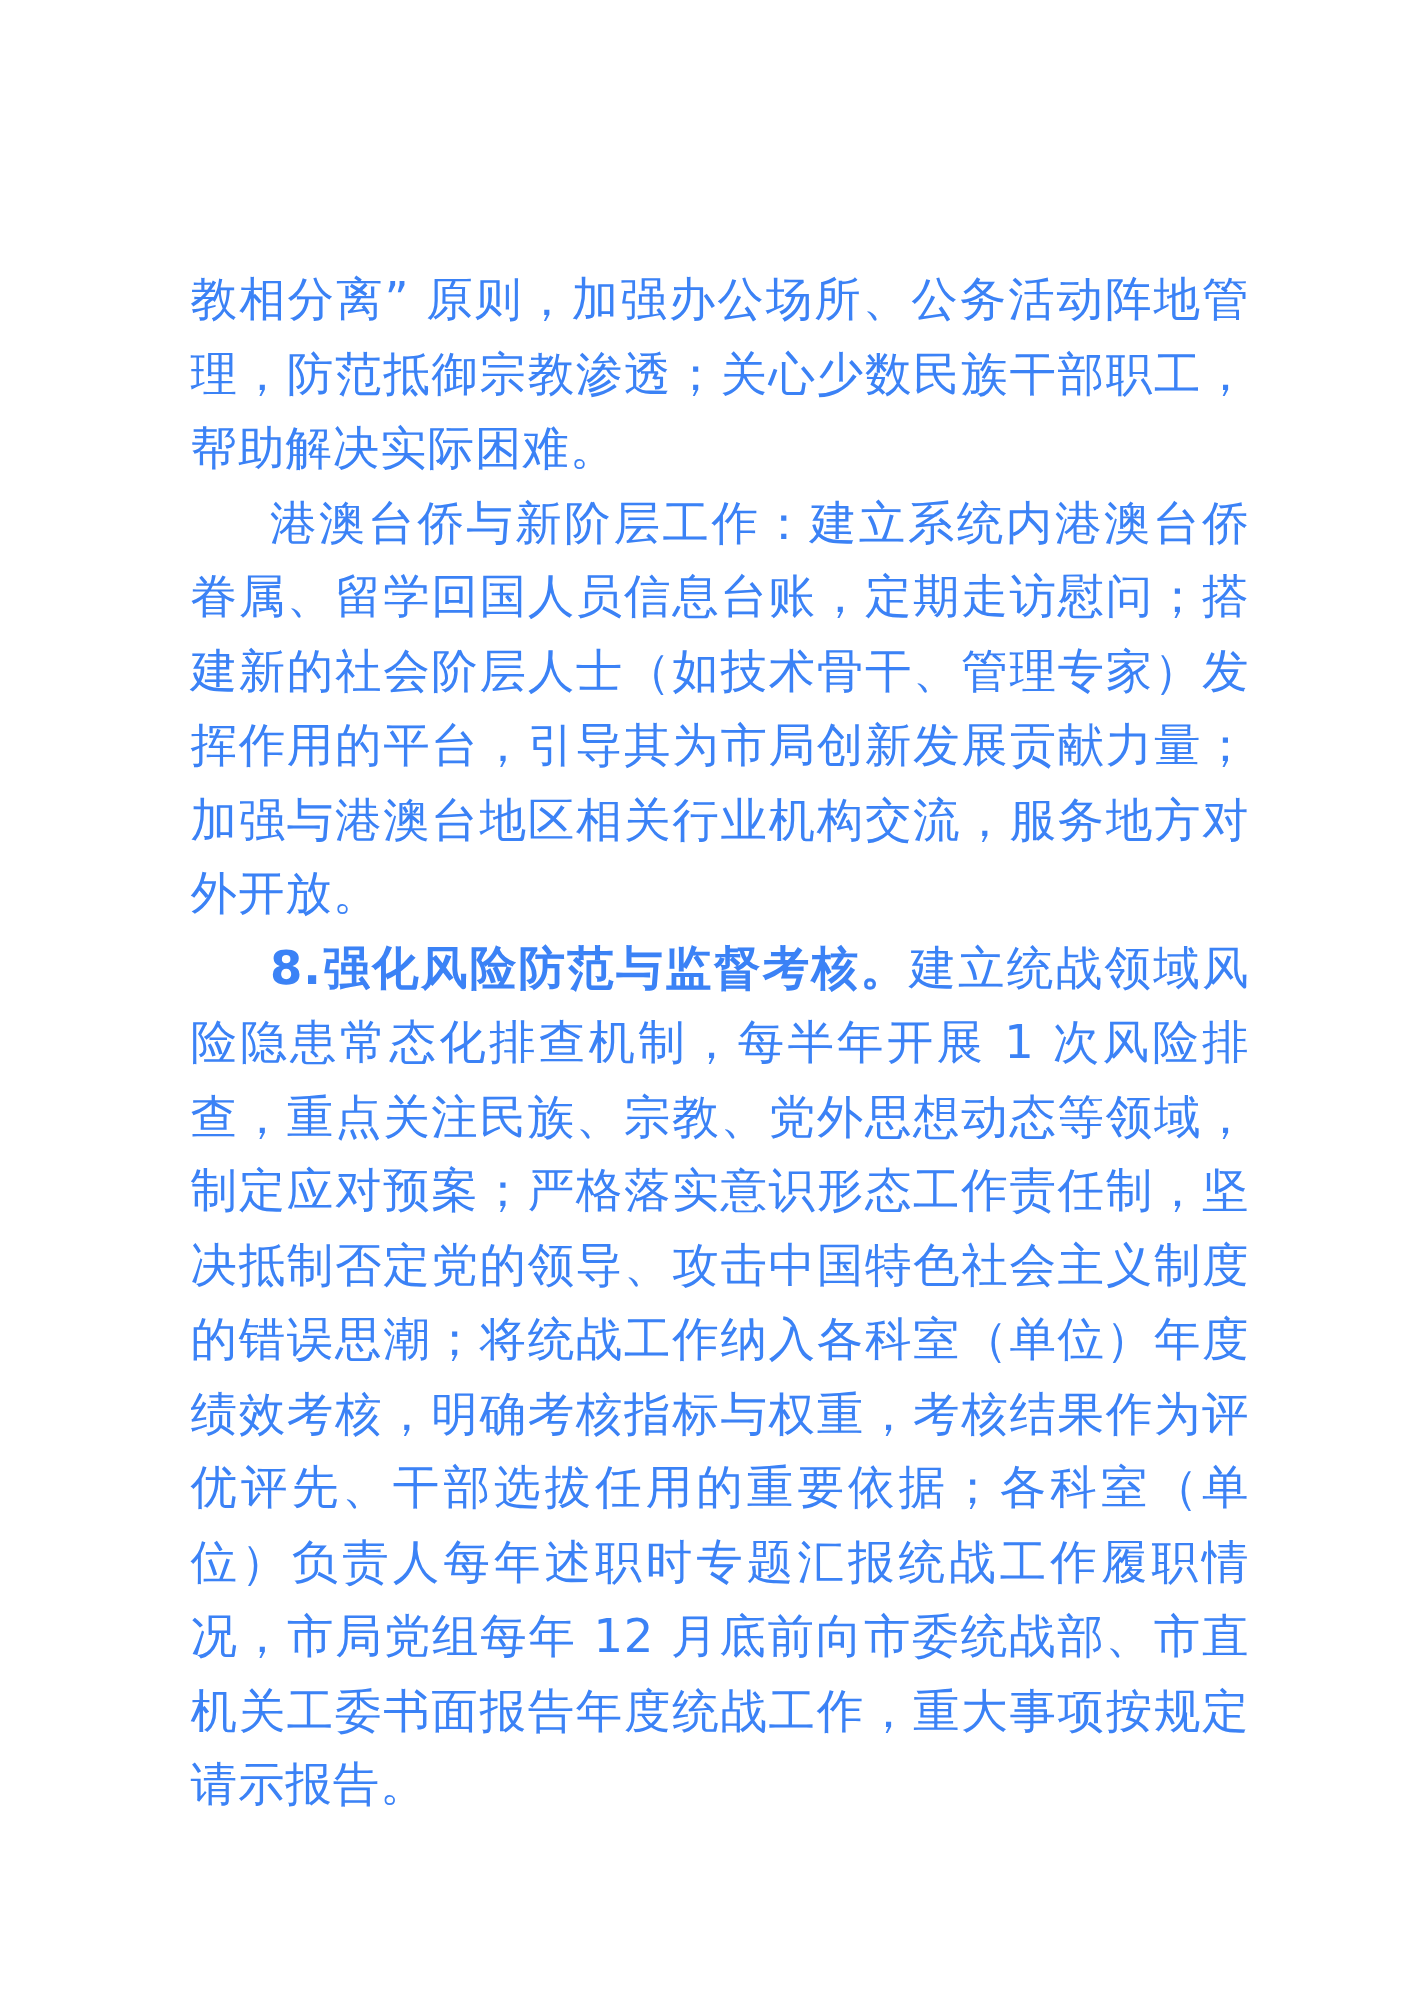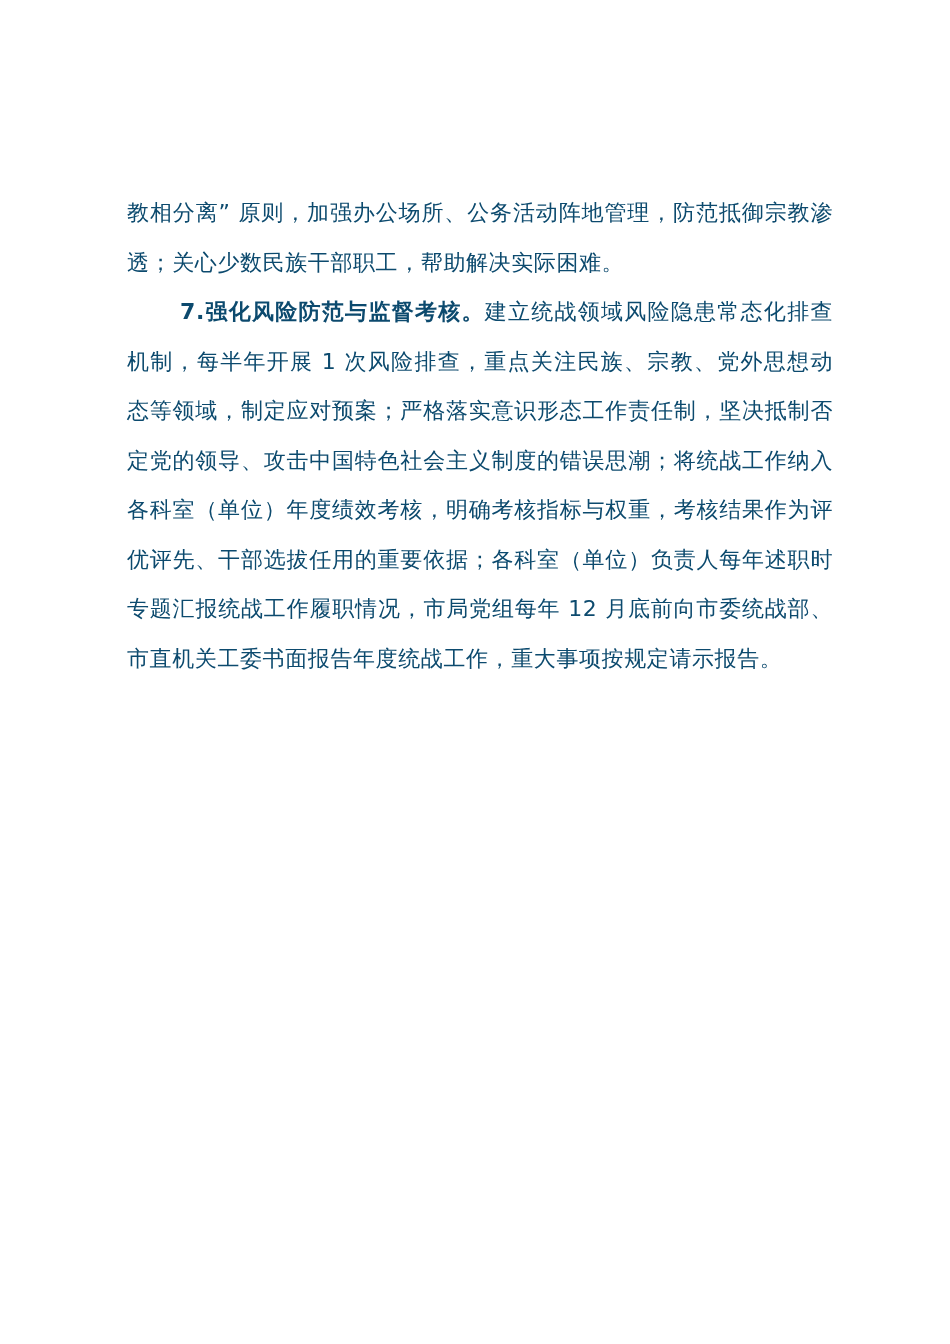--- a/index.html
+++ b/index.html
@@ -1,34 +1,37 @@
 <!DOCTYPE html>
 <html><head>
   <meta charset="utf-8">
   <style>
     html, body { margin: 0; padding: 0; background: #ffffff; }
     body { width: 950px; height: 1344px; position: relative; overflow: hidden; }
     .page {
       position: absolute;
       left: 127px;
-      top: 188px;
+      top: 176px;
       width: 706px;
       font-family: "DejaVu Sans", "Liberation Sans", sans-serif;
-      font-size: 22px;
+      font-size: 31px;
       line-height: 49.5px;
-      color: #0c4a6e;
+      color: #3b82f6;
       letter-spacing: 0.6px;
     }
     .para { margin: 0; padding: 0; text-align: justify; text-align-last: left; }
     .indent { text-indent: 53px; }
     .bold { font-weight: bold; }
   </style>
 </head>
 <body>
 
 <div class="page">
   <p class="para">
     <span>教相分离”  原则，加强办公场所、公务活动阵地管理，防范抵御宗教渗透；关心少数民族干部职工，帮助解决实际困难。</span>
   </p>
   <p class="para indent">
-    <span class="bold">7.强化风险防范与监督考核。</span><span>建立统战领域风险隐患常态化排查机制，每半年开展 1 次风险排查，重点关注民族、宗教、党外思想动态等领域，制定应对预案；严格落实意识形态工作责任制，坚决抵制否定党的领导、攻击中国特色社会主义制度的错误思潮；将统战工作纳入各科室（单位）年度绩效考核，明确考核指标与权重，考核结果作为评优评先、干部选拔任用的重要依据；各科室（单位）负责人每年述职时专题汇报统战工作履职情况，市局党组每年 12 月底前向市委统战部、市直机关工委书面报告年度统战工作，重大事项按规定请示报告。</span>
+    <span>港澳台侨与新阶层工作：建立系统内港澳台侨眷属、留学回国人员信息台账，定期走访慰问；搭建新的社会阶层人士（如技术骨干、管理专家）发挥作用的平台，引导其为市局创新发展贡献力量；加强与港澳台地区相关行业机构交流，服务地方对外开放。</span>
+  </p>
+  <p class="para indent">
+    <span class="bold">8.强化风险防范与监督考核。</span><span>建立统战领域风险隐患常态化排查机制，每半年开展 1 次风险排查，重点关注民族、宗教、党外思想动态等领域，制定应对预案；严格落实意识形态工作责任制，坚决抵制否定党的领导、攻击中国特色社会主义制度的错误思潮；将统战工作纳入各科室（单位）年度绩效考核，明确考核指标与权重，考核结果作为评优评先、干部选拔任用的重要依据；各科室（单位）负责人每年述职时专题汇报统战工作履职情况，市局党组每年 12 月底前向市委统战部、市直机关工委书面报告年度统战工作，重大事项按规定请示报告。</span>
   </p>
 </div>
 
 </body></html>

